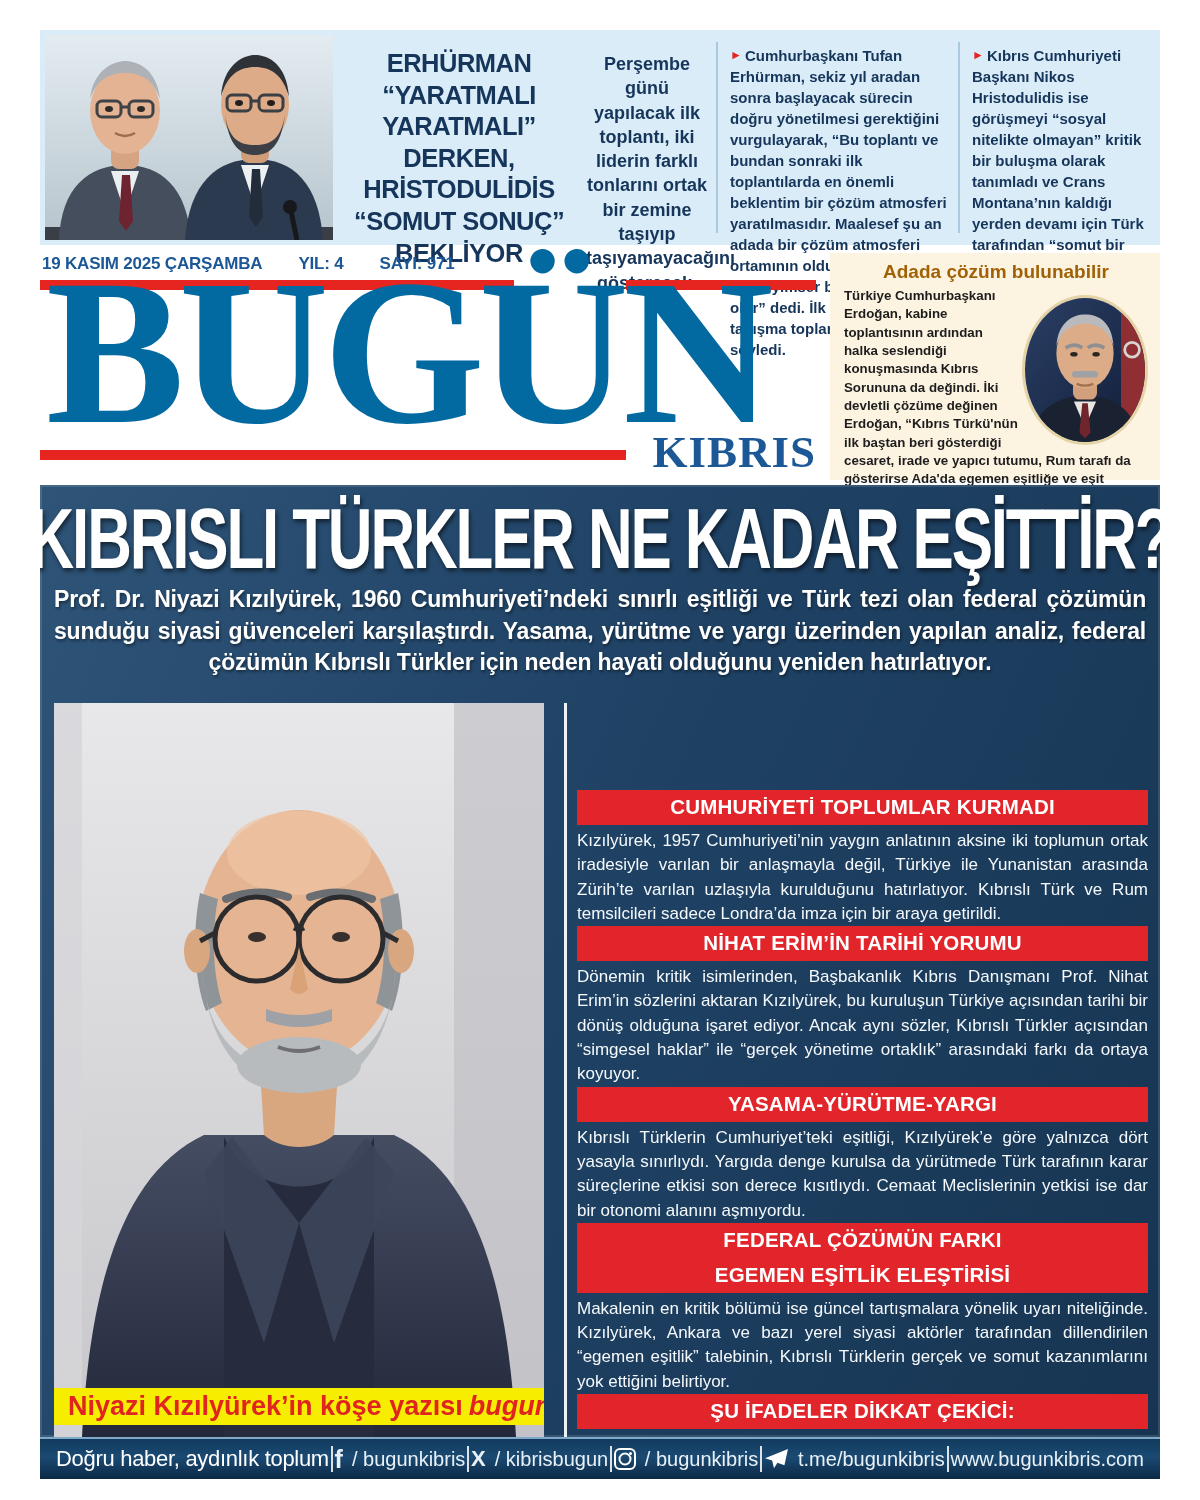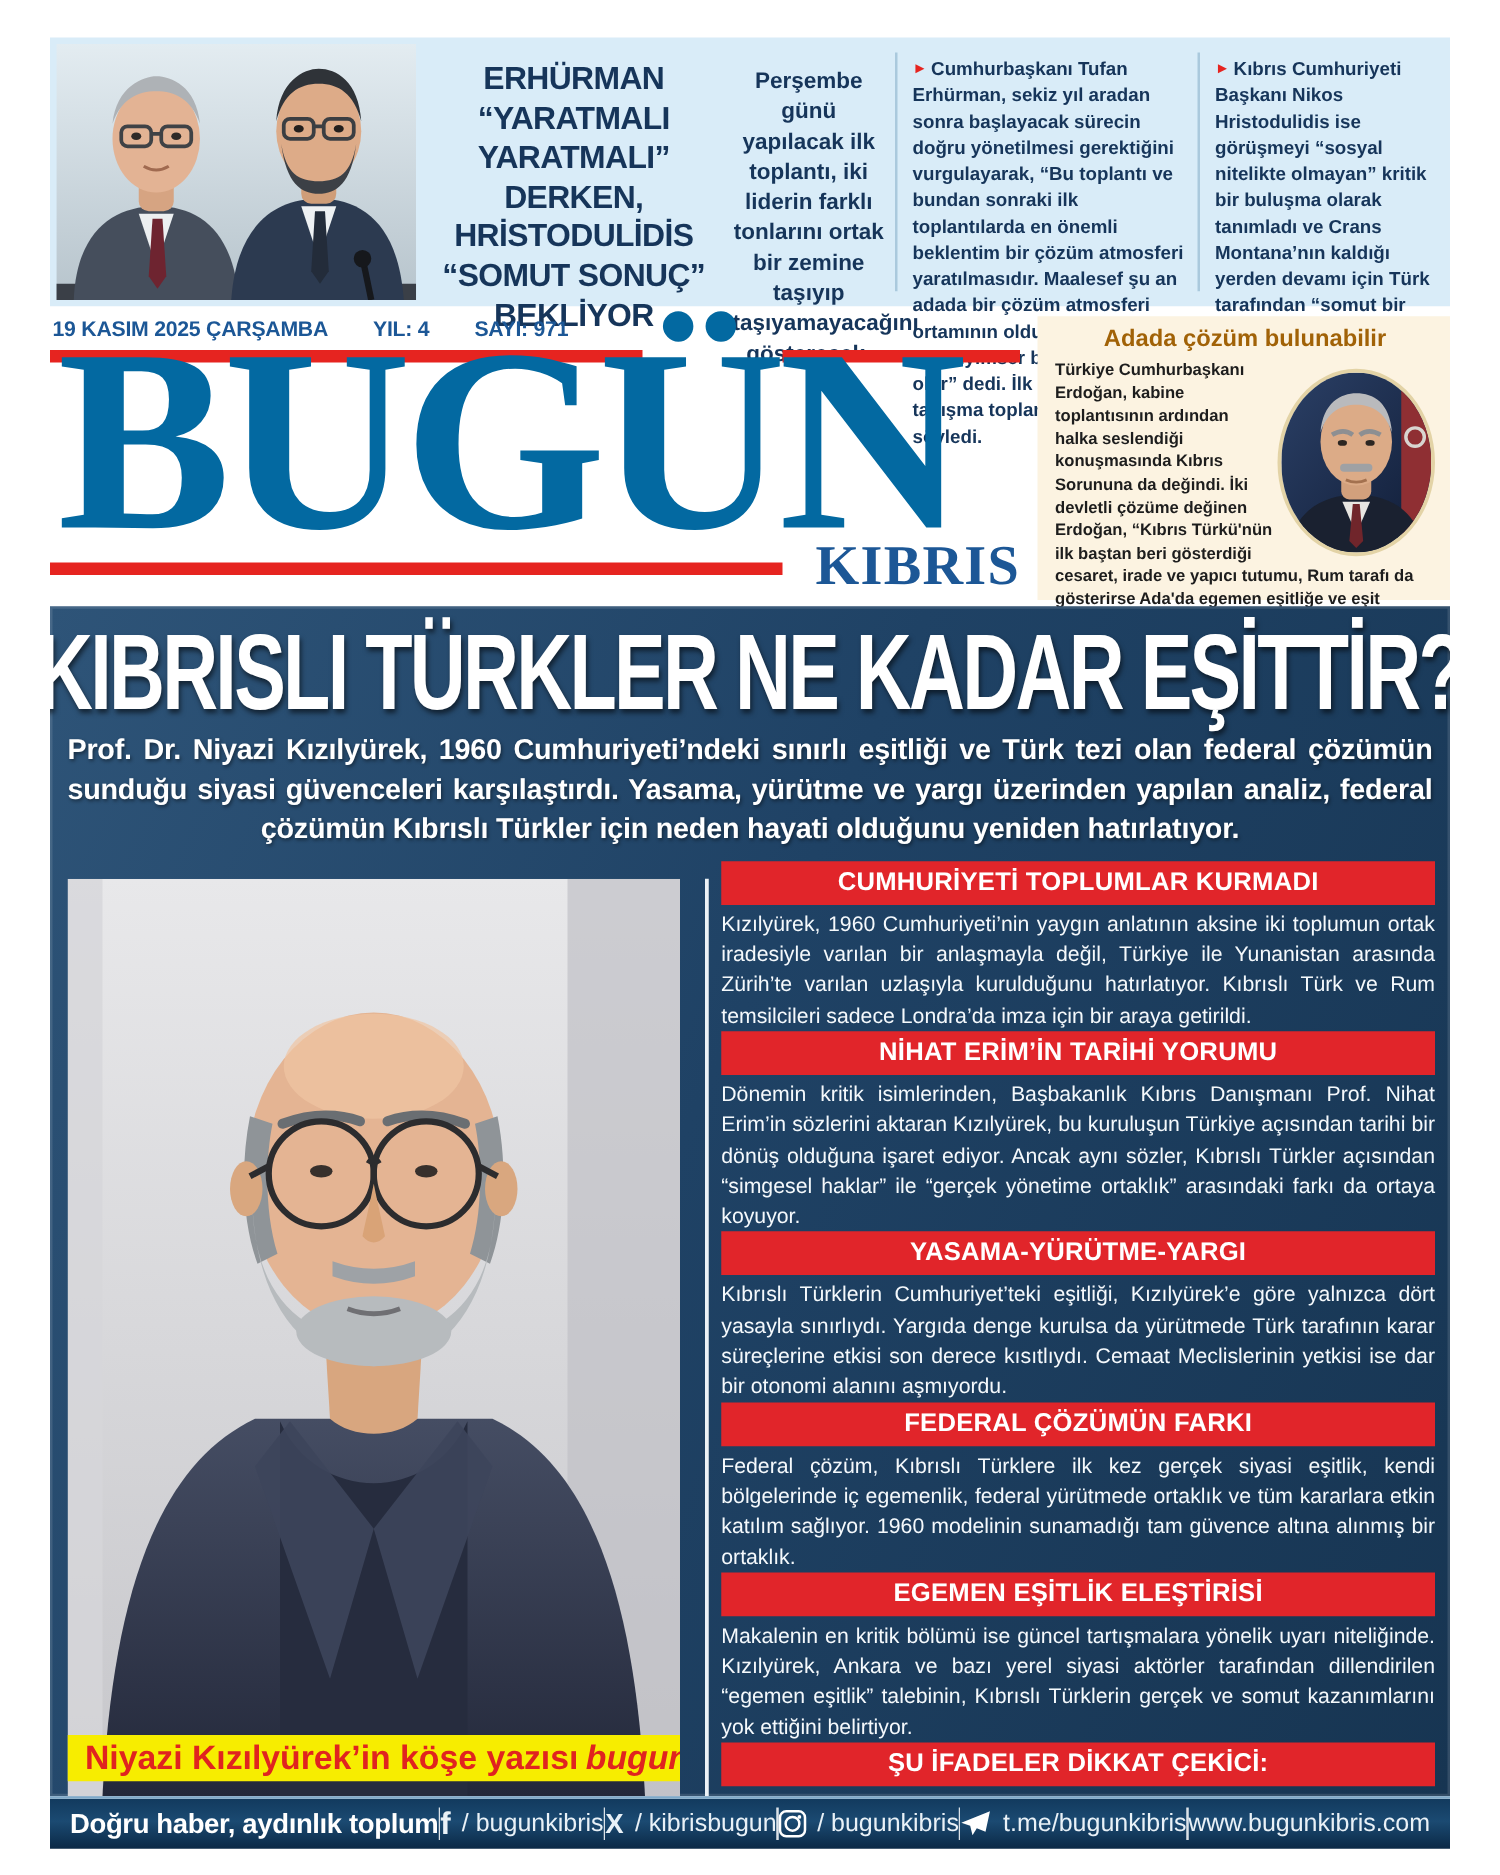--- a/index.html
+++ b/index.html
@@ -64,21 +64,21 @@
     height:100%;display:flex;flex-direction:column;justify-content:flex-end}
   .sec-title{background:#e1252a;color:#fff;text-align:center;font-size:20.5px;font-weight:700;
     padding:5px 0 6px;letter-spacing:.2px}
   .sec-body{font-size:17px;line-height:1.43;color:#f5f9fc;text-align:justify;margin-top:4px}
 
   
   .footer{position:absolute;left:40px;top:1437px;width:1120px;height:42px;color:#fff;
     background:linear-gradient(180deg,#123a5e 0%,#1b4a72 45%,#0b2946 100%);
     border-top:2px solid #7fa9c9;display:flex;align-items:center;justify-content:space-between;
     padding:0 16px}
-  .f-slogan{font-size:22px;font-weight:700;letter-spacing:-.3px;white-space:nowrap}
+  .f-slogan{font-size:22px;font-weight:400;letter-spacing:-.3px;white-space:nowrap}
   .f-item{display:flex;align-items:center;gap:9px;font-size:20px;color:#e9f1f7;white-space:nowrap}
   .vbar{width:2px;height:26px;background:rgba(255,255,255,.85)}
   .fb{font-weight:700;font-size:25px;line-height:1}
   .xi{font-weight:700;font-size:22px;line-height:1}
   .ig{width:22px;height:22px;border:2.5px solid #fff;border-radius:6px;position:relative;flex:none}
   .ig::before{content:"";position:absolute;left:50%;top:50%;width:9px;height:9px;
     border:2.5px solid #fff;border-radius:50%;transform:translate(-50%,-50%)}
   .ig::after{content:"";position:absolute;right:2px;top:2px;width:3px;height:3px;background:#fff;border-radius:50%}
   .tg{width:25px;height:25px;flex:none}
   .tg svg{width:100%;height:100%;display:block}
@@ -226,33 +226,32 @@
       <div class="ribbon">
         <span>Niyazi Kızılyürek’in köşe yazısı</span>
         <span class="it">bugunkibris.com</span>
         <span>'da</span>
       </div>
     </div>
 
     <div class="rightcol">
       <section>
         <h3 class="sec-title">CUMHURİYETİ TOPLUMLAR KURMADI</h3>
-        <p class="sec-body">Kızılyürek, 1960 Cumhuriyeti’nin yaygın anlatının aksine iki toplumun ortak iradesiyle varılan bir anlaşmayla değil, Türkiye ile Yunanistan arasında Zürih’te varılan uzlaşıyla kurulduğunu hatırlatıyor. Kıbrıslı Türk ve Rum temsilcileri sadece Londra’da imza için bir araya getirildi.</p>
+        <p class="sec-body">Kızılyürek, 1957 Cumhuriyeti’nin yaygın anlatının aksine iki toplumun ortak iradesiyle varılan bir anlaşmayla değil, Türkiye ile Yunanistan arasında Zürih’te varılan uzlaşıyla kurulduğunu hatırlatıyor. Kıbrıslı Türk ve Rum temsilcileri sadece Londra’da imza için bir araya getirildi.</p>
       </section>
       <section>
         <h3 class="sec-title">NİHAT ERİM’İN TARİHİ YORUMU</h3>
         <p class="sec-body">Dönemin kritik isimlerinden, Başbakanlık Kıbrıs Danışmanı Prof. Nihat Erim’in sözlerini aktaran Kızılyürek, bu kuruluşun Türkiye açısından tarihi bir dönüş olduğuna işaret ediyor. Ancak aynı sözler, Kıbrıslı Türkler açısından “simgesel haklar” ile “gerçek yönetime ortaklık” arasındaki farkı da ortaya koyuyor.</p>
       </section>
       <section>
         <h3 class="sec-title">YASAMA-YÜRÜTME-YARGI</h3>
         <p class="sec-body">Kıbrıslı Türklerin Cumhuriyet’teki eşitliği, Kızılyürek’e göre yalnızca dört yasayla sınırlıydı. Yargıda denge kurulsa da yürütmede Türk tarafının karar süreçlerine etkisi son derece kısıtlıydı. Cemaat Meclislerinin yetkisi ise dar bir otonomi alanını aşmıyordu.</p>
       </section>
       <section>
         <h3 class="sec-title">FEDERAL ÇÖZÜMÜN FARKI</h3>
-        <p class="sec-body">Federal çözüm, Kıbrıslı Türklere ilk kez gerçek siyasi eşitlik, kendi bölgelerinde iç egemenlik, federal yürütmede ortaklık ve tüm kararlara etkin katılım sağlıyor. 1960 modelinin sunamadığı tam güvence altına alınmış bir ortaklık.</p>
       </section>
       <section>
         <h3 class="sec-title">EGEMEN EŞİTLİK ELEŞTİRİSİ</h3>
         <p class="sec-body">Makalenin en kritik bölümü ise güncel tartışmalara yönelik uyarı niteliğinde. Kızılyürek, Ankara ve bazı yerel siyasi aktörler tarafından dillendirilen “egemen eşitlik” talebinin, Kıbrıslı Türklerin gerçek ve somut kazanımlarını yok ettiğini belirtiyor.</p>
       </section>
       <section>
         <h3 class="sec-title">ŞU İFADELER DİKKAT ÇEKİCİ:</h3>
 
       </section>
     </div>

